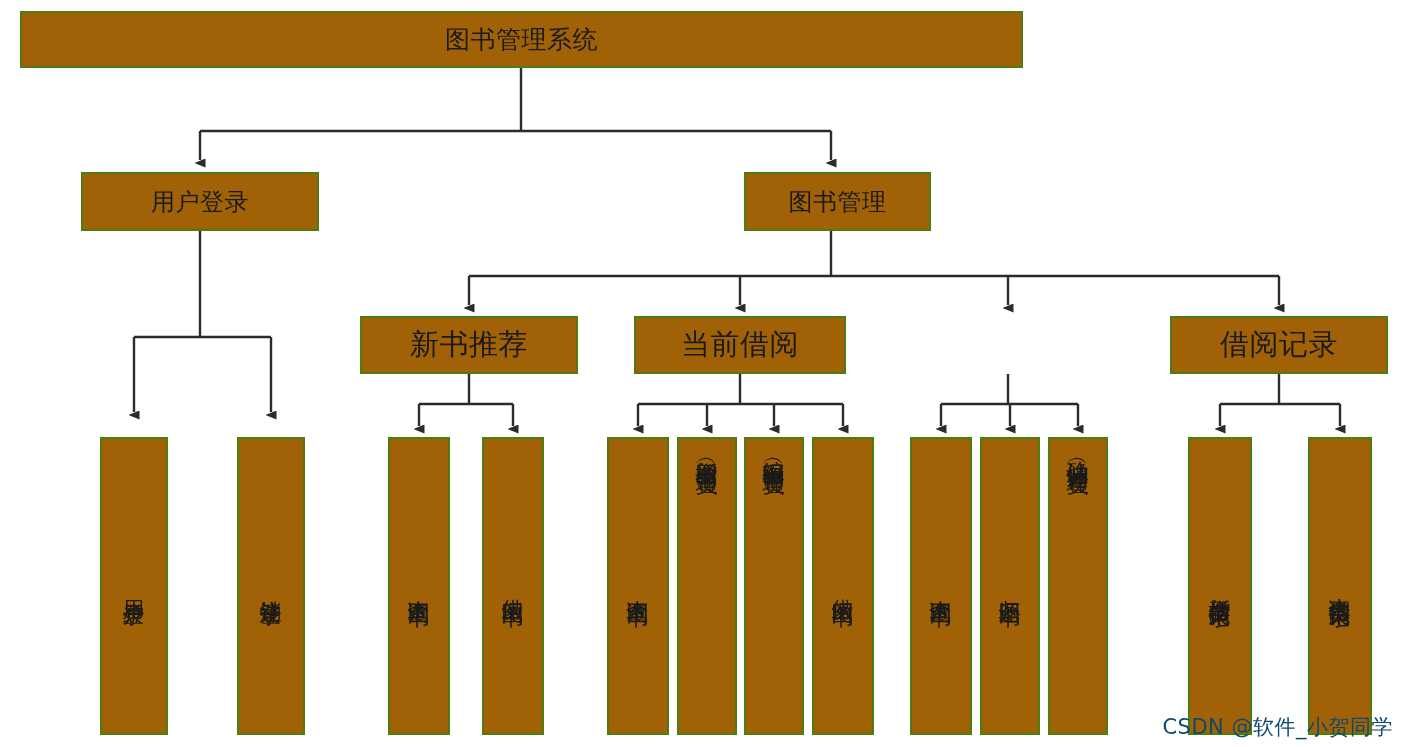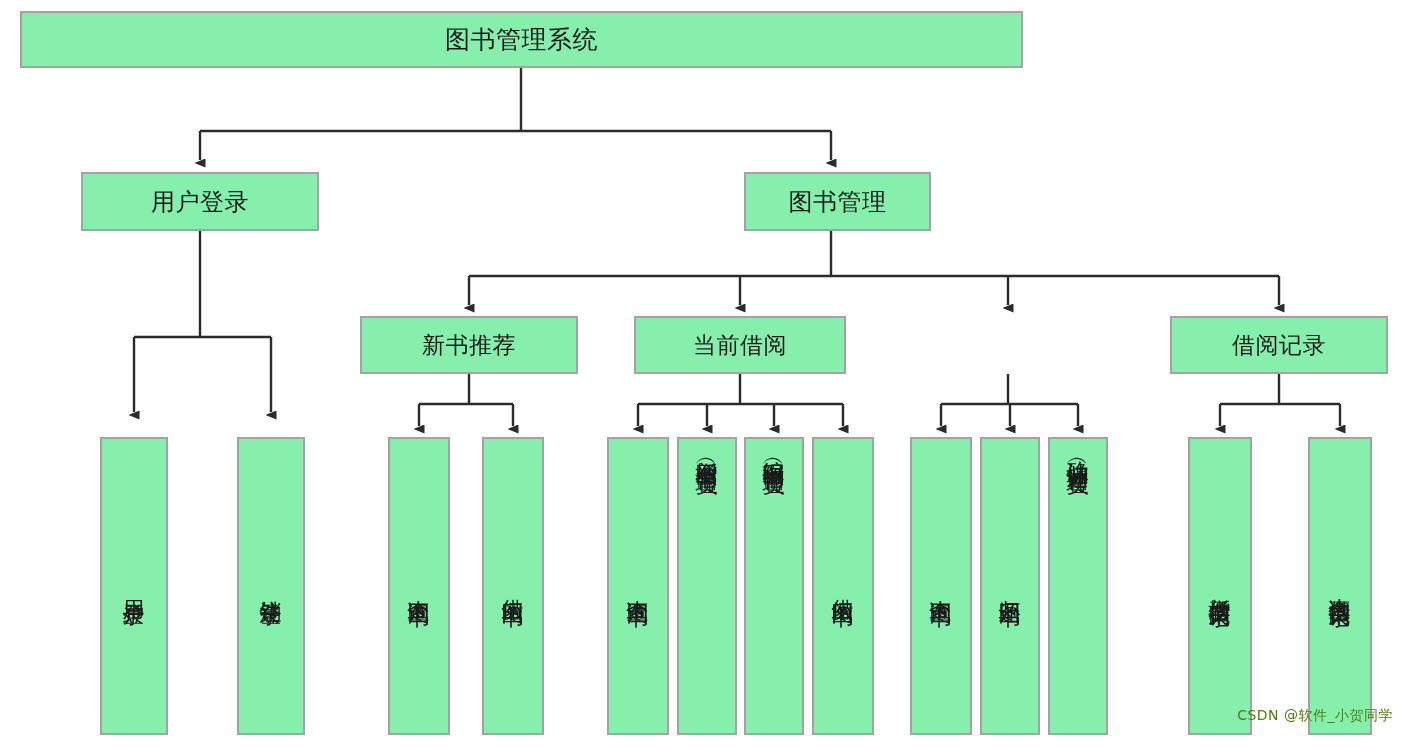--- a/index.html
+++ b/index.html
@@ -25,22 +25,22 @@
     left: 0;
     top: 0;
     width: 1405px;
     height: 747px;
     z-index: 1;
   }
   .node {
     position: absolute;
     z-index: 2;
     box-sizing: border-box;
-    background: #86efac;
-    border: 2px solid #a3a3a3;
+    background: #a16207;
+    border: 2px solid #4d7c0f;
     display: flex;
     align-items: center;
     justify-content: center;
     text-align: center;
   }
   .node-label {
     display: block;
     letter-spacing: 0.5px;
     white-space: nowrap;
   }
@@ -63,21 +63,21 @@
     font-size: 24px;
   }
   .node.lvl1-a { left: 81px;  width: 238px; }
   .node.lvl1-b { left: 744px; width: 187px; justify-content: center; }
   
   .node.lvl2 {
     top: 316px;
     height: 58px;
   }
   .node.lvl2 .node-label {
-    font-size: 23px;
+    font-size: 29px;
   }
   .node.lvl2-a { left: 360px;  width: 218px; }
   .node.lvl2-b { left: 634px;  width: 212px; }
   .node.lvl2-c { left: 902px;  width: 212px; }
   .node.lvl2-d { left: 1170px; width: 218px; align-items: center; }
   
   .node.leaf {
     top: 437px;
     height: 298px;
     align-items: flex-start;
@@ -107,24 +107,24 @@
   .leaf-7 { left: 812px;  width: 62px; }
   .leaf-8 { left: 910px;  width: 62px; }
   .leaf-9 { left: 980px;  width: 60px; }
   .leaf-10 { left: 1048px; width: 60px; }
   .leaf-11 { left: 1188px; width: 64px; }
   .leaf-12 { left: 1308px; width: 64px; }
   
   #watermark {
     position: absolute;
     right: 12px;
-    bottom: 22px;
+    bottom: 6px;
     z-index: 3;
-    font-size: 14px;
-    color: #4d7c0f;
+    font-size: 21px;
+    color: #0c4a6e;
     white-space: nowrap;
     letter-spacing: 0.5px;
     pointer-events: none;
   }
 </style>
 </head>
 <body>
 
 <div id="canvas">
 

